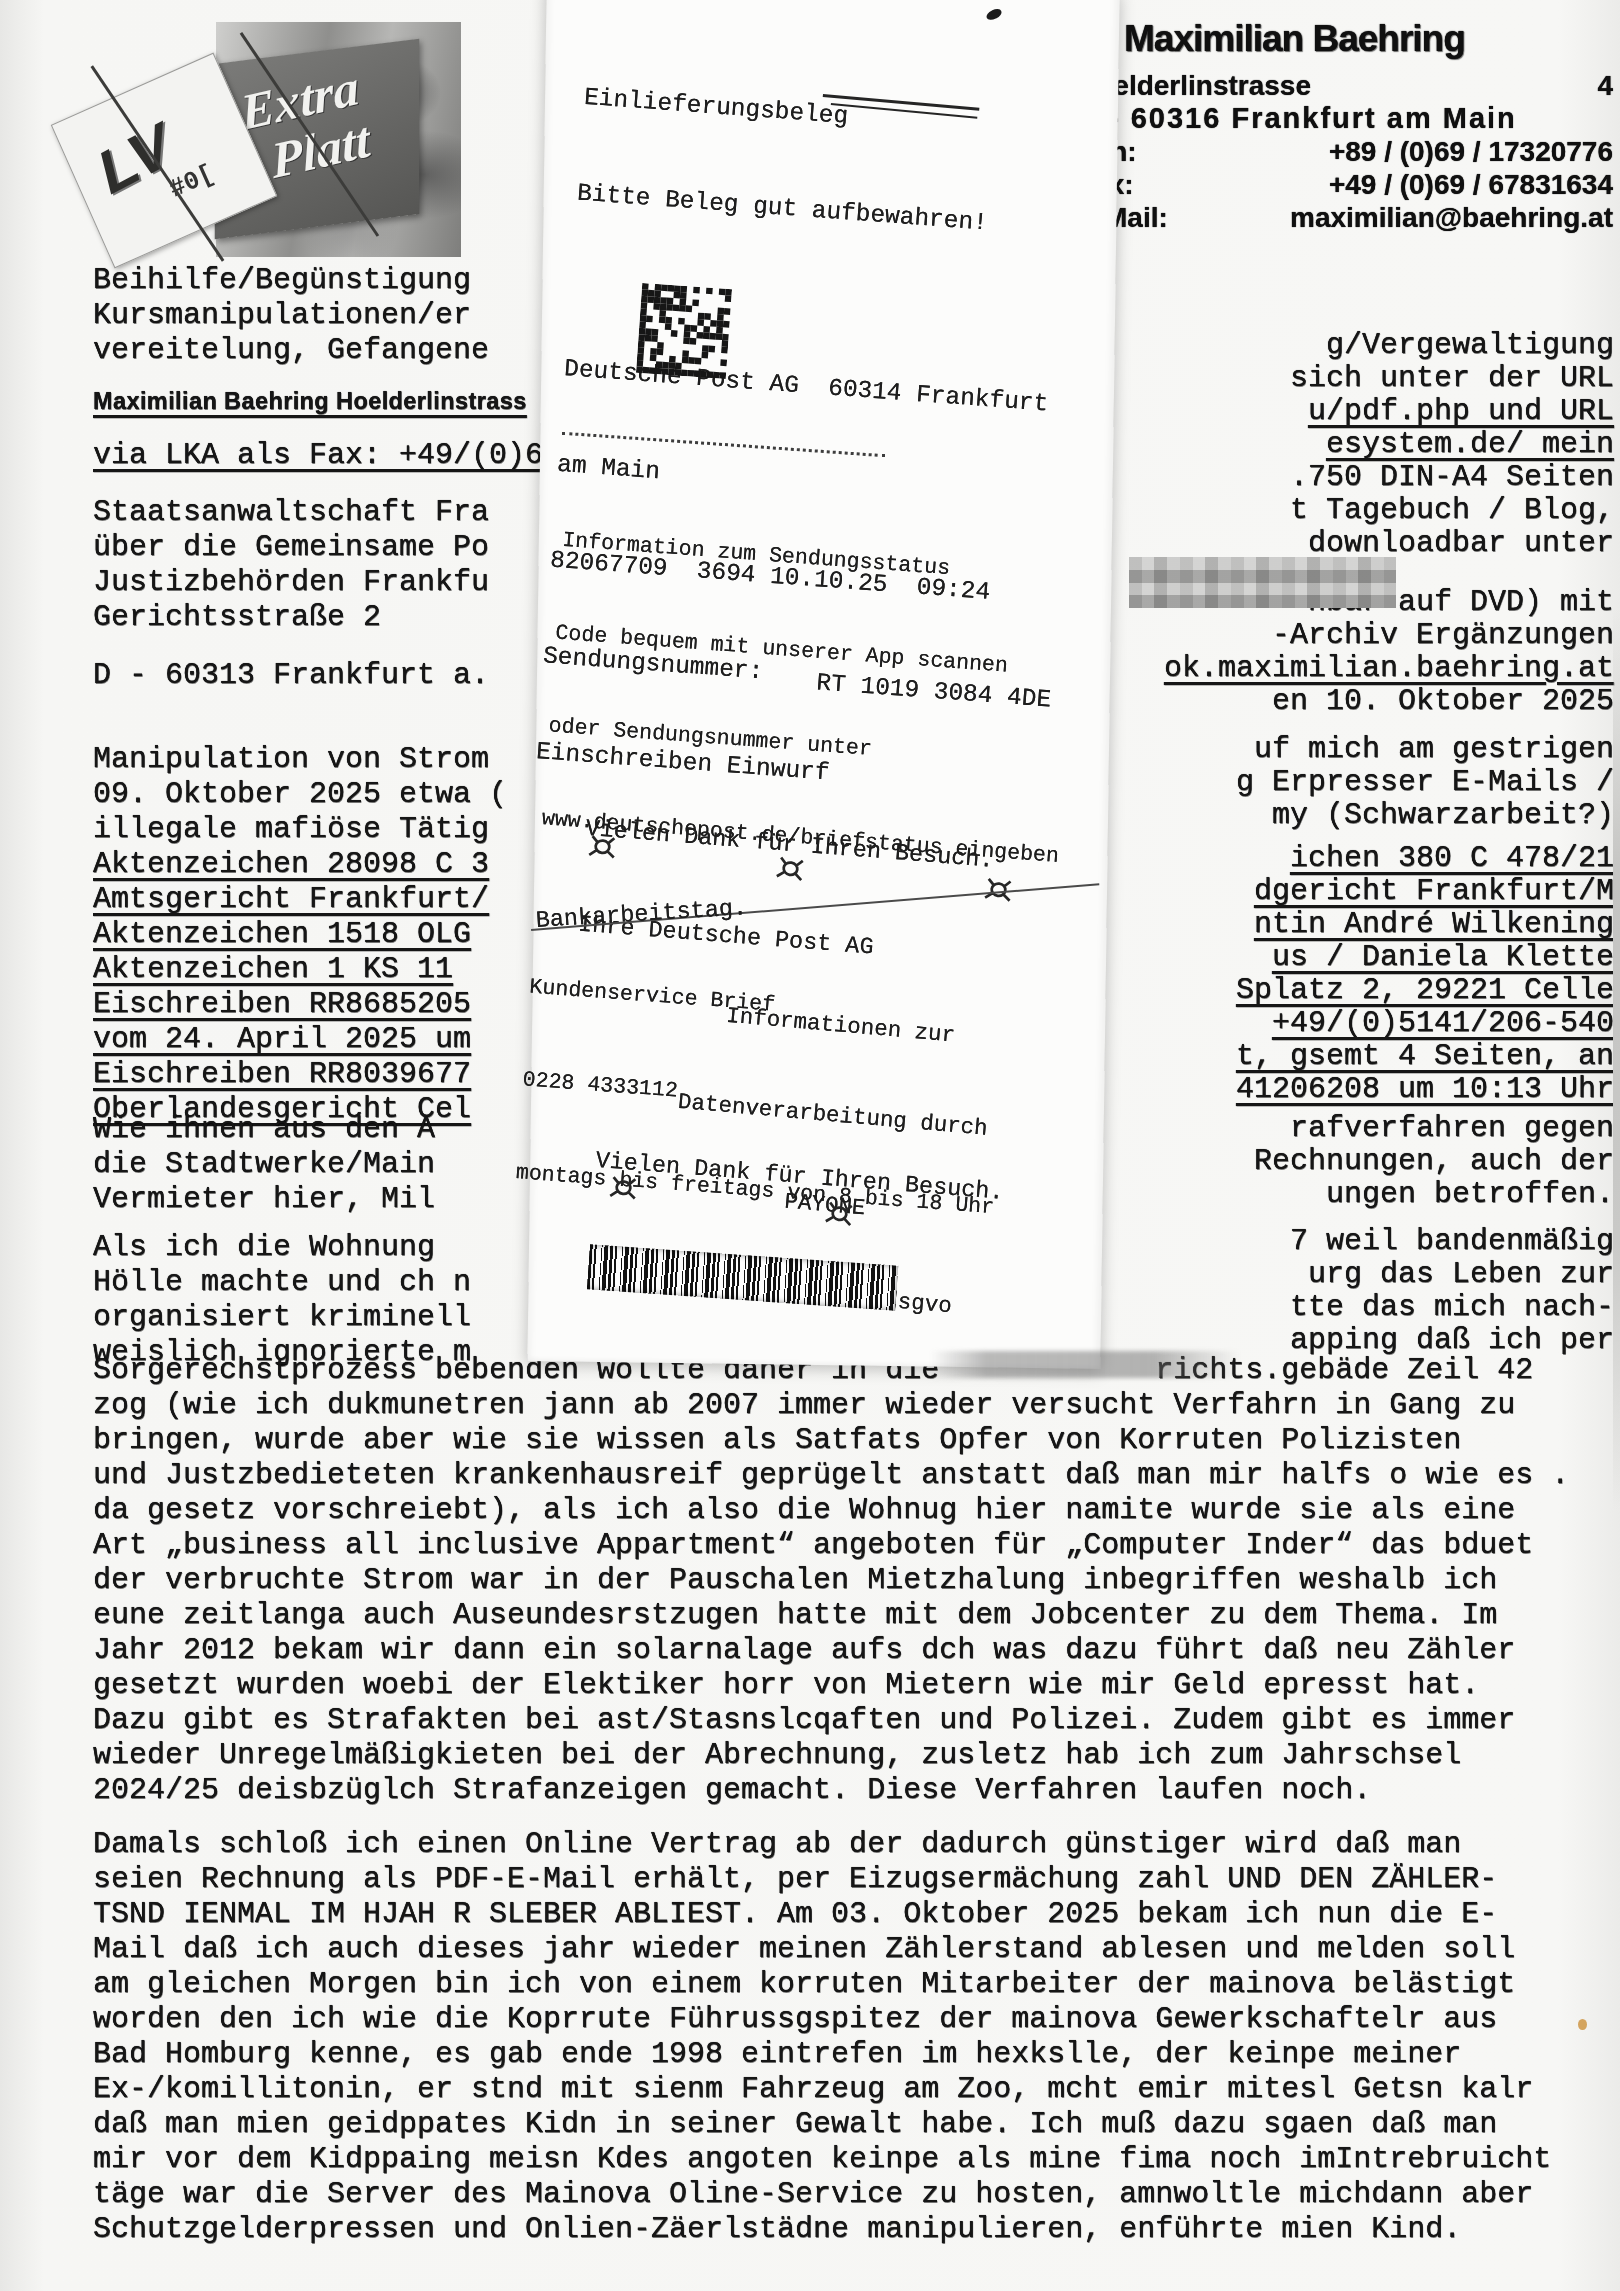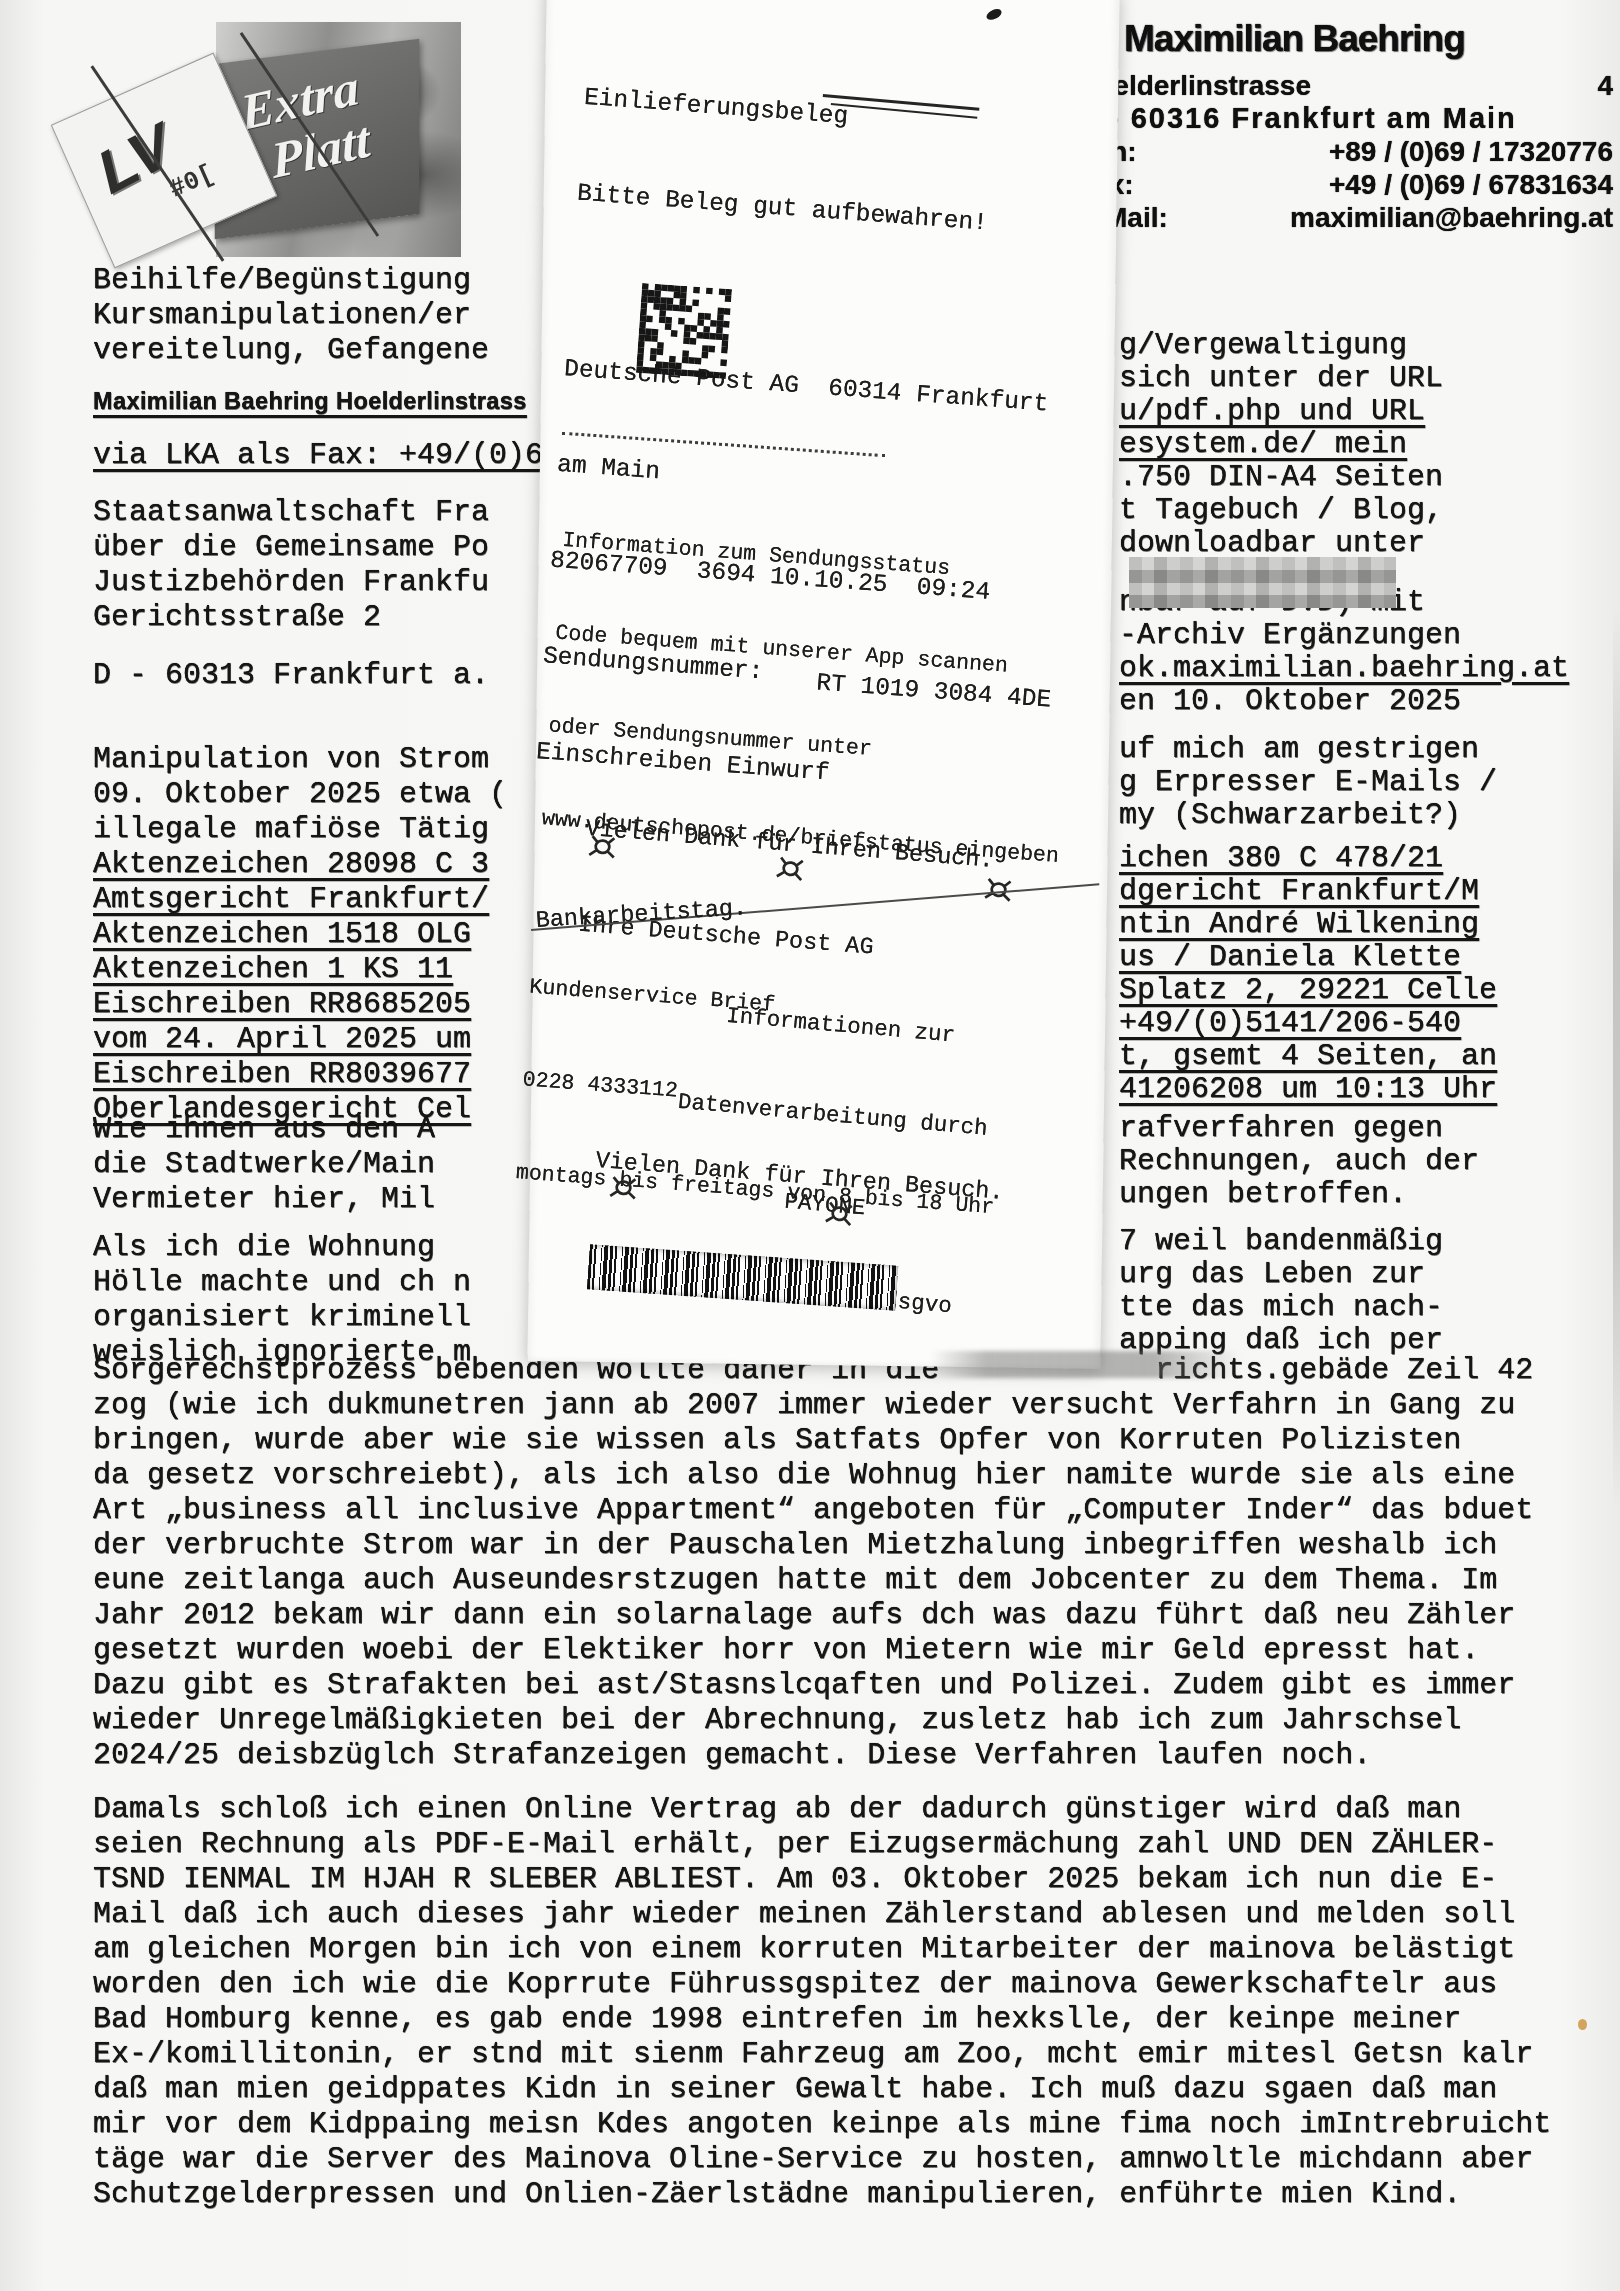--- a/index.html
+++ b/index.html
@@ -4,21 +4,21 @@
 <style>
   html,body{margin:0;padding:0;background:#777;}
   .page{position:relative;width:1620px;height:2292px;margin:0 auto;overflow:hidden;
     background:linear-gradient(90deg,#e7e7e5,#f6f6f4 44px,#f7f7f5 1558px,#ebebe9);
     font-family:"Liberation Mono","DejaVu Sans Mono",monospace;color:#161616;}
 
   
   .mono-col{position:absolute;font-size:30px;}
   .line{height:35px;line-height:35px;white-space:pre;
     text-shadow:0 0 0.7px #000, 0.5px 0.5px 0.6px rgba(0,0,0,.5);}
-  #col-right .line{height:33px;line-height:33px;}
+  #col-right .line{height:33px;line-height:33px;text-align:right;}
   .line.b{font-weight:400;}
   .line.u{text-decoration:underline;text-decoration-thickness:2.9px;text-underline-offset:5.9px;}
   .line.s{font-family:"Liberation Sans",sans-serif;font-size:23.5px;font-weight:700;letter-spacing:0.4px;}
   #col-left{left:93px;top:263px;width:470px;}
   #col-right{left:1119px;top:329px;width:495px;}
   #letter-body{left:93px;top:1353px;width:1519px;}
 
   
   #letterhead{position:absolute;left:1076px;top:13.7px;width:537px;
     font-family:"Liberation Sans",sans-serif;font-weight:700;color:#101010;}
@@ -202,20 +202,21 @@
       <div class="line">ungen betroffen.</div>
       <div class="line" style="margin-top: 13.7px;">7 weil bandenmäßig</div>
       <div class="line">urg das Leben zur</div>
       <div class="line">tte das mich nach-</div>
       <div class="line">apping daß ich per</div>
     </div>
   <div id="letter-body" class="mono-col">
       <div class="line">Sorgerechstprozess bebenden wollte daher in die            richts.gebäde Zeil 42</div>
       <div class="line">zog (wie ich dukmunetren jann ab 2007 immer wieder versucht Verfahrn in Gang zu</div>
       <div class="line">bringen, wurde aber wie sie wissen als Satfats Opfer von Korruten Polizisten</div>
+      <div class="line">und Justzbedieteten krankenhausreif geprügelt anstatt daß man mir halfs o wie es .</div>
       <div class="line">da gesetz vorschreiebt), als ich also die Wohnug hier namite wurde sie als eine</div>
       <div class="line">Art „business all inclusive Appartment“ angeboten für „Computer Inder“ das bduet</div>
       <div class="line">der verbruchte Strom war in der Pauschalen Mietzhalung inbegriffen weshalb ich</div>
       <div class="line">eune zeitlanga auch Auseundesrstzugen hatte mit dem Jobcenter zu dem Thema. Im</div>
       <div class="line">Jahr 2012 bekam wir dann ein solarnalage aufs dch was dazu führt daß neu Zähler</div>
       <div class="line">gesetzt wurden woebi der Elektiker horr von Mietern wie mir Geld epresst hat.</div>
       <div class="line">Dazu gibt es Strafakten bei ast/Stasnslcqaften und Polizei. Zudem gibt es immer</div>
       <div class="line">wieder Unregelmäßigkieten bei der Abrechnung, zusletz hab ich zum Jahrschsel</div>
       <div class="line">2024/25 deisbzüglch Strafanzeigen gemacht. Diese Verfahren laufen noch.</div>
       <div class="line" style="margin-top: 19px;">Damals schloß ich einen Online Vertrag ab der dadurch günstiger wird daß man</div>

